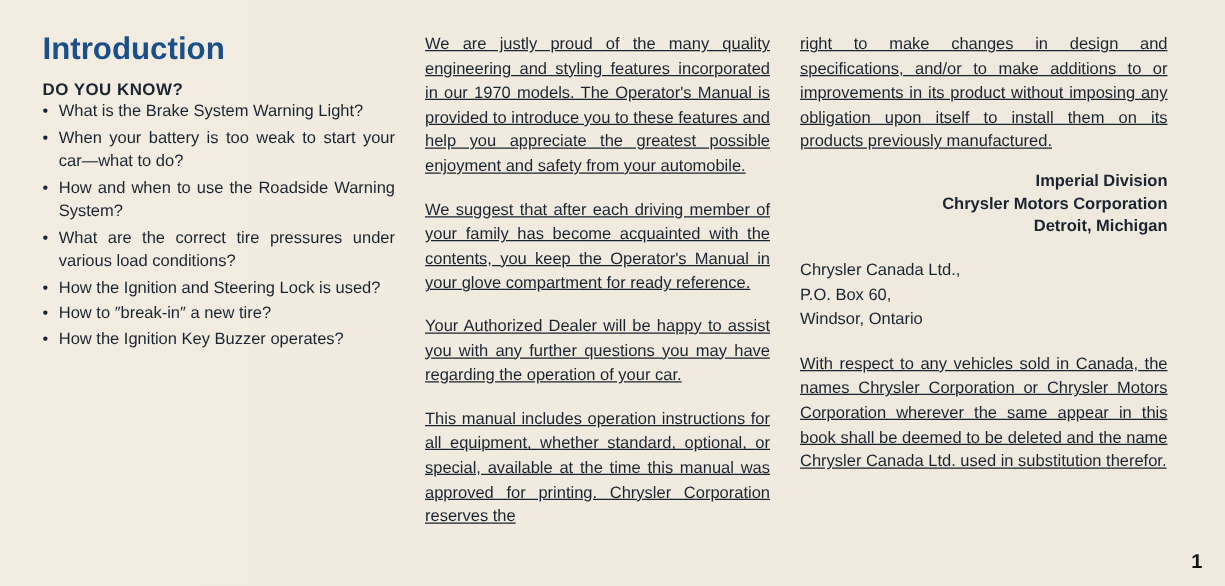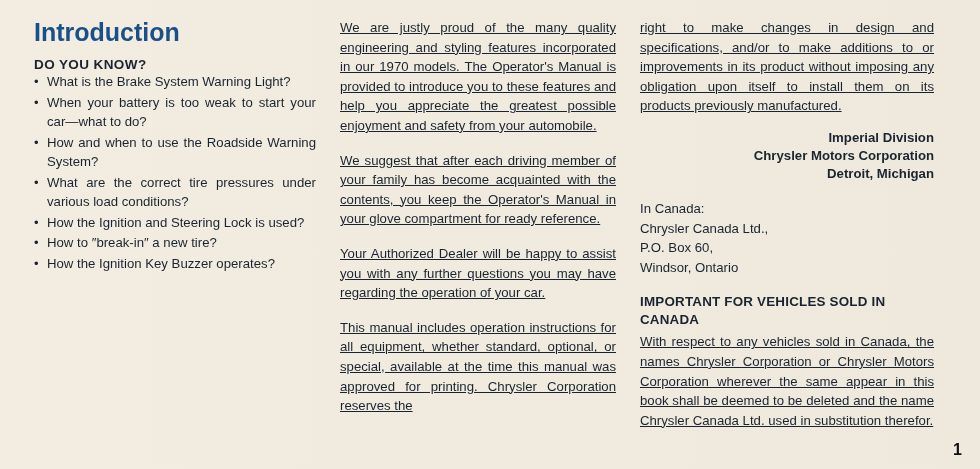--- a/index.html
+++ b/index.html
@@ -12,21 +12,21 @@
     background: #f2ece0;
     font-family: "Liberation Sans", sans-serif;
     color: #1a2430;
     overflow: hidden;
   }
   .page {
     position: relative;
     width: 980px;
     height: 469px;
     box-sizing: border-box;
-    padding: 18px 34px 16px 34px;
+    padding: 25px 34px 16px 34px;
     background: linear-gradient(90deg, #f3ede1 0%, #f1ebdf 45%, #efe9dd 100%);
   }
   .columns {
     display: flex;
     gap: 0;
     height: 100%;
   }
   .col {
     box-sizing: border-box;
   }
@@ -149,24 +149,22 @@
     </div>
 
     <div class="col col-3">
       <p class="body tight">right to make changes in design and specifications, and/or to make additions to or improvements in its product without imposing any obligation upon itself to install them on its products previously manufactured.</p>
       <div class="signature">
         <div>Imperial Division</div>
         <div>Chrysler Motors Corporation</div>
         <div>Detroit, Michigan</div>
       </div>
       <div class="addr">
-        <div>In Canada:</div>
         <div>Chrysler Canada Ltd.,</div>
         <div>P.O. Box 60,</div>
         <div>Windsor, Ontario</div>
       </div>
-      <h3 class="callout">IMPORTANT FOR VEHICLES SOLD IN CANADA</h3>
       <p class="body last">With respect to any vehicles sold in Canada, the names Chrysler Corporation or Chrysler Motors Corporation wherever the same appear in this book shall be deemed to be deleted and the name Chrysler Canada Ltd. used in substitution therefor.</p>
     </div>
 
   </div>
   <div class="pagenum">1</div>
 </div>
 
 </body></html>

